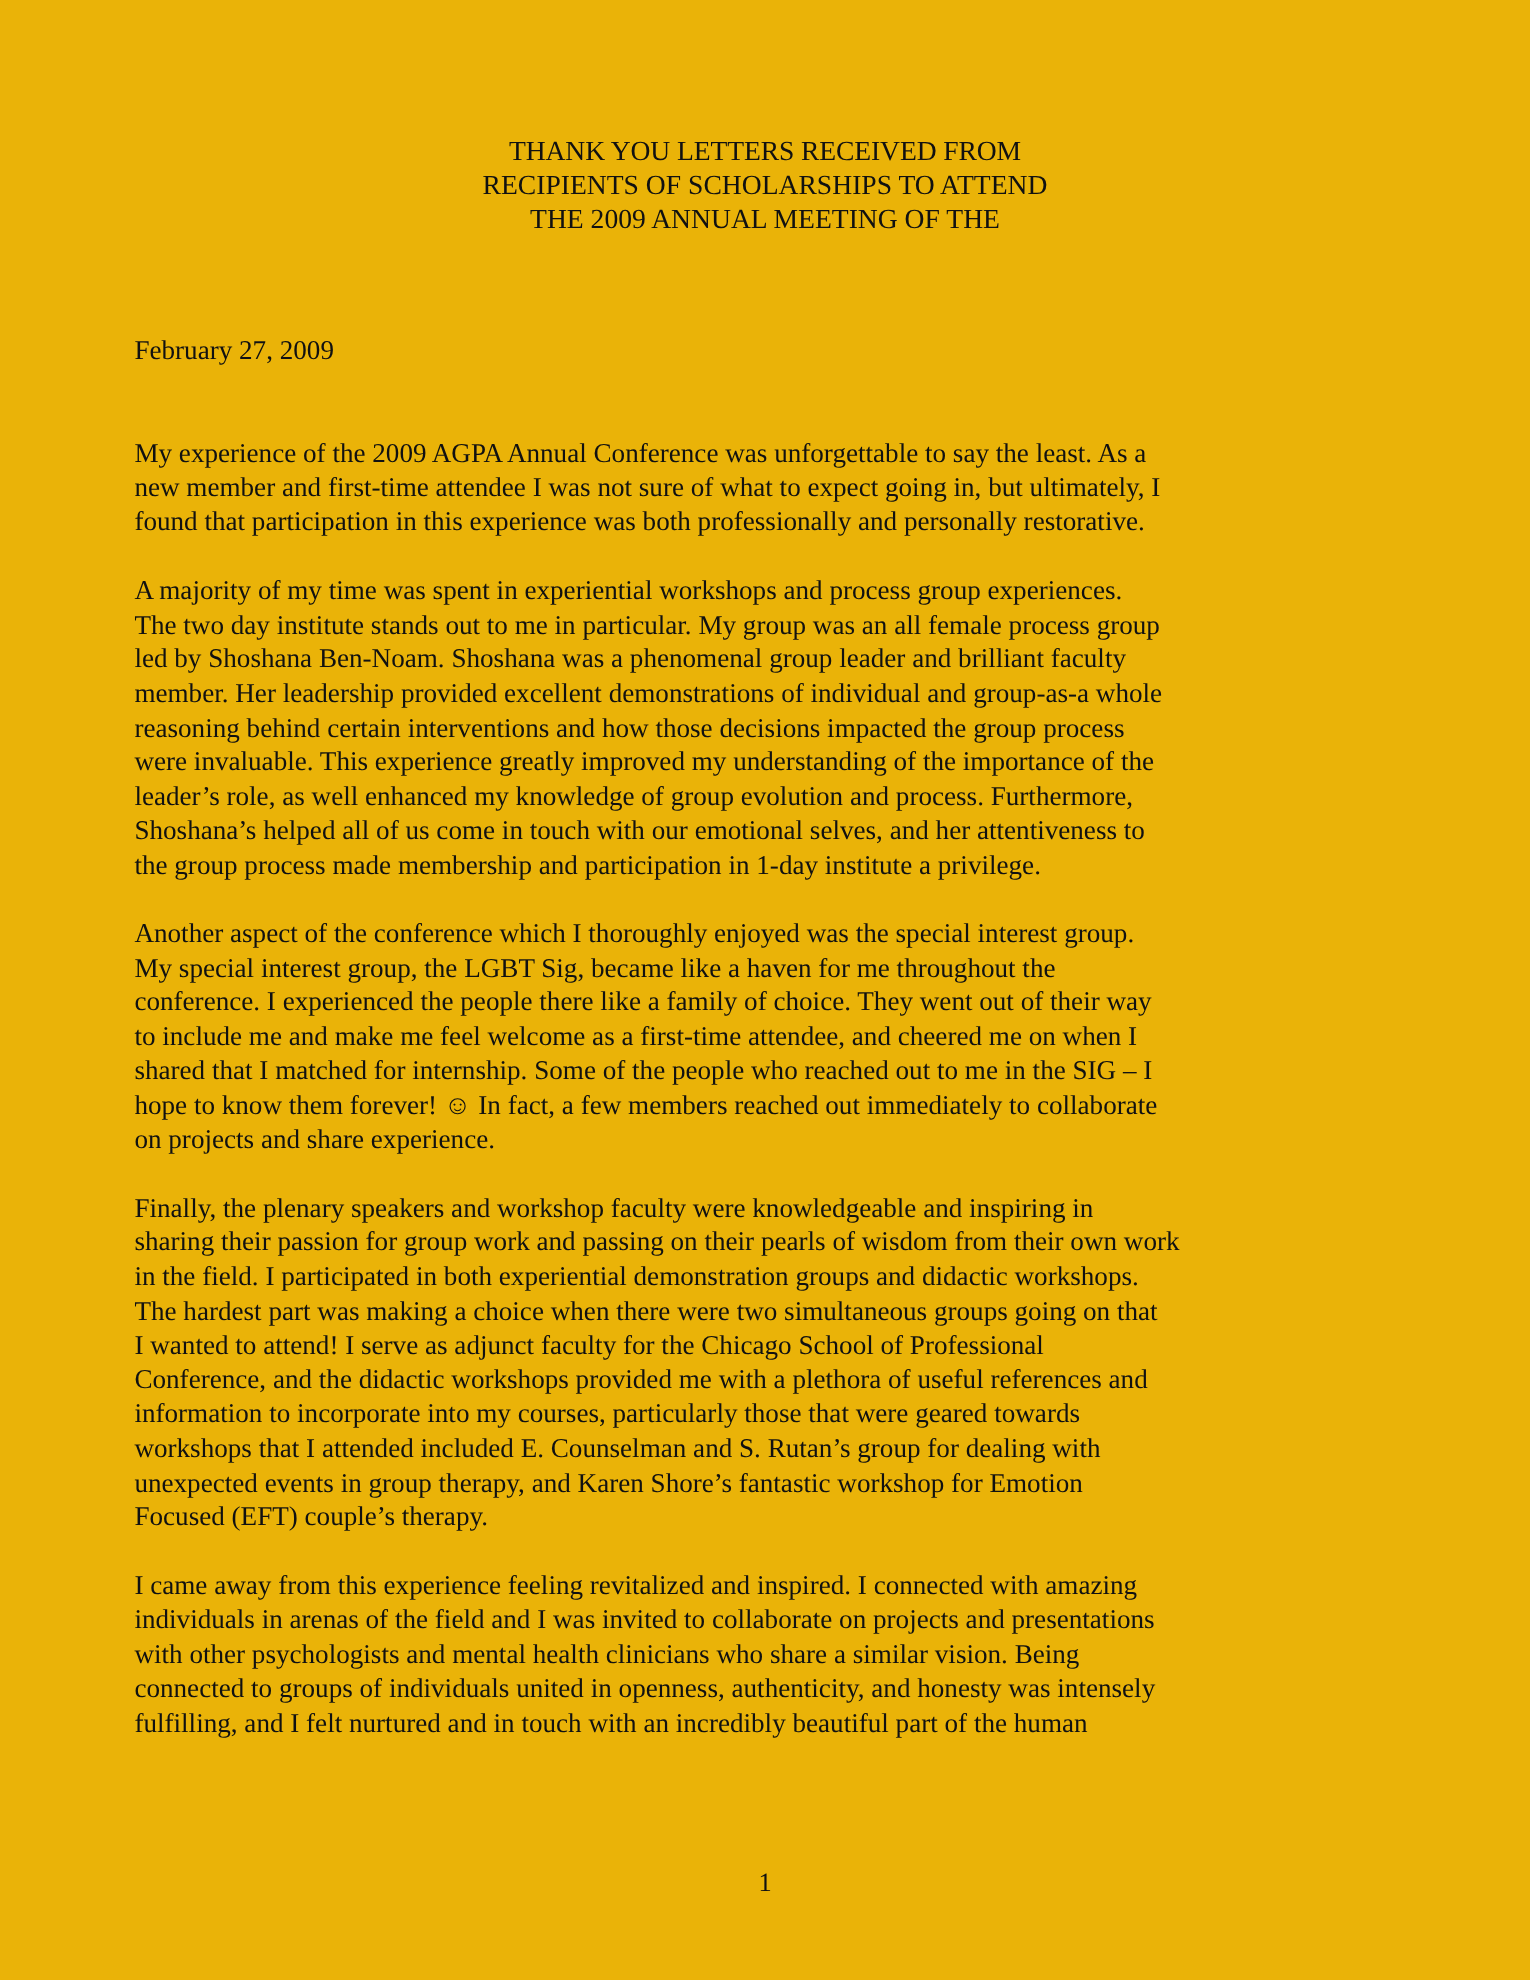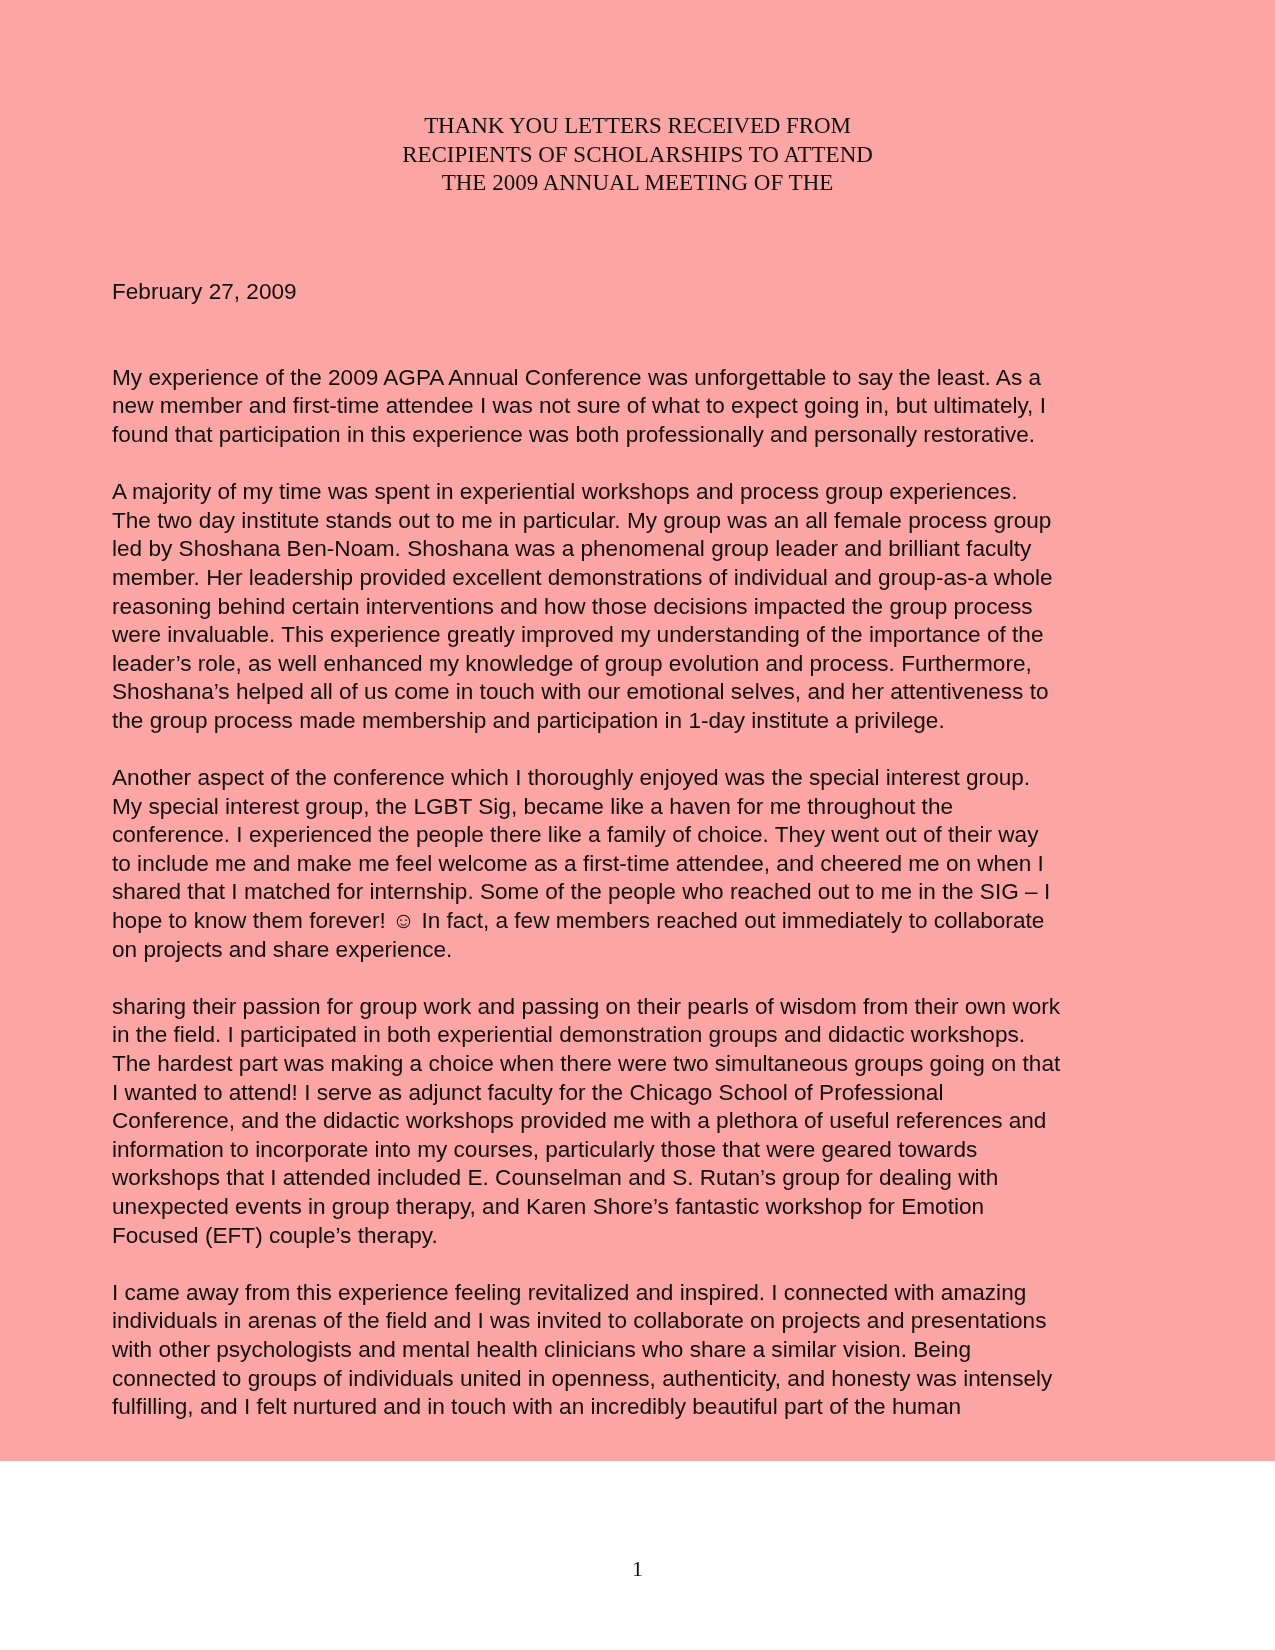--- a/index.html
+++ b/index.html
@@ -11,22 +11,22 @@
     width: 1275px;
     height: 1650px;
     position: relative;
     overflow: hidden;
     color: #111111;
   }
   .page {
     position: absolute;
     left: 0; top: 0;
     width: 1275px;
-    height: 1461px;
-    background: #fca5a5;
+    height: 1650px;
+    background: #eab308;
   }
   .title-block {
     position: absolute;
     top: 112px;
     left: 0;
     width: 1275px;
     text-align: center;
     font-family: "Liberation Serif", "DejaVu Serif", serif;
     font-size: 23px;
     line-height: 28.5px;
@@ -34,21 +34,21 @@
   }
   .title-line { display: block; white-space: nowrap; }
   .title-line.l1 { letter-spacing: -0.1px; }
   .title-line.l4 { letter-spacing: -0.2px; }
 
   .body-text {
     position: absolute;
     left: 112px;
     top: 278px;
     width: 1070px;
-    font-family: Liberation Sans, sans-serif;
+    font-family: Liberation Serif, serif;
     font-size: 22.6px;
     line-height: 28.6px;
     color: #111;
   }
   .line {
     display: block;
     white-space: nowrap;
     height: 28.6px;
   }
   .gap { display: block; height: 28.6px; }
@@ -105,20 +105,21 @@
       <span class="line">My special interest group, the LGBT Sig, became like a haven for me throughout the</span>
       <span class="line">conference. I experienced the people there like a family of choice. They went out of their way</span>
       <span class="line">to include me and make me feel welcome as a first-time attendee, and cheered me on when I</span>
       <span class="line">shared that I matched for internship. Some of the people who reached out to me in the SIG – I</span>
       <span class="line">hope to know them forever! ☺ In fact, a few members reached out immediately to collaborate</span>
       <span class="line">on projects and share experience.</span>
     </div>
     <span class="gap"></span>
 
     <div>
+      <span class="line">Finally, the plenary speakers and workshop faculty were knowledgeable and inspiring in</span>
       <span class="line">sharing their passion for group work and passing on their pearls of wisdom from their own work</span>
       <span class="line">in the field. I participated in both experiential demonstration groups and didactic workshops.</span>
       <span class="line">The hardest part was making a choice when there were two simultaneous groups going on that</span>
       <span class="line">I wanted to attend! I serve as adjunct faculty for the Chicago School of Professional</span>
       <span class="line">Conference, and the didactic workshops provided me with a plethora of useful references and</span>
       <span class="line">information to incorporate into my courses, particularly those that were geared towards</span>
       <span class="line">workshops that I attended included E. Counselman and S. Rutan’s group for dealing with</span>
       <span class="line">unexpected events in group therapy, and Karen Shore’s fantastic workshop for Emotion</span>
       <span class="line">Focused (EFT) couple’s therapy.</span>
     </div>

